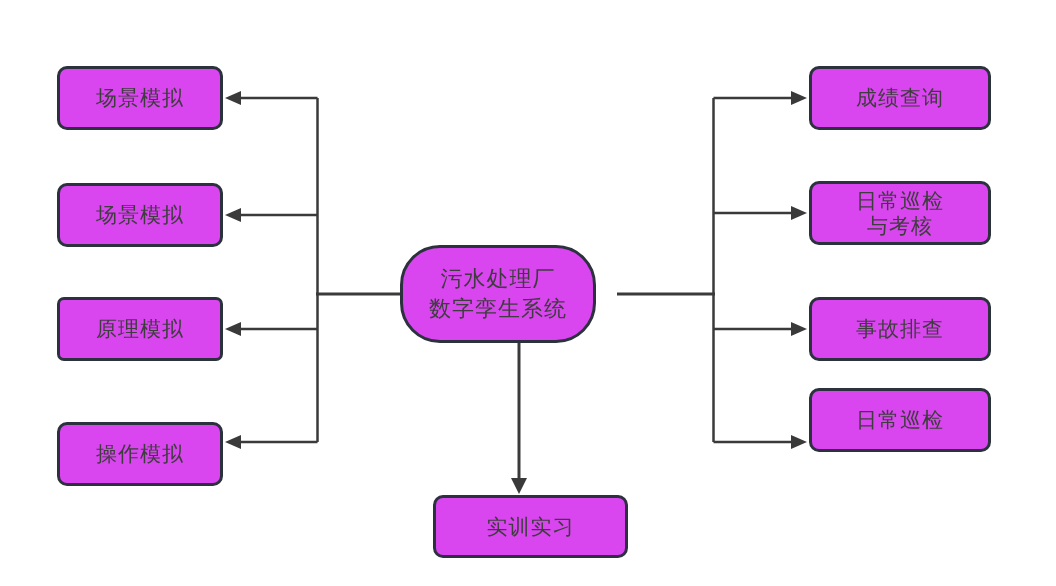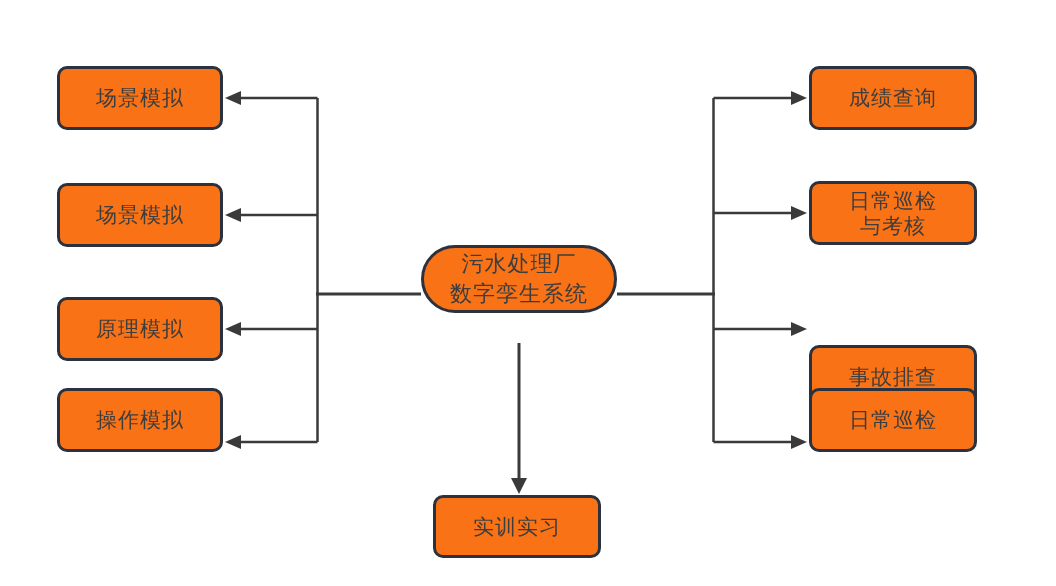--- a/index.html
+++ b/index.html
@@ -18,59 +18,59 @@
   #connector-layer {
     position: absolute;
     left: 0; top: 0;
     width: 1056px; height: 586px;
   }
   .node {
     position: absolute;
     box-sizing: border-box;
     border: 3px solid #2b313d;
     border-radius: 10px;
-    background: #f97316;
+    background: #d946ef;
     display: flex;
     flex-direction: column;
     align-items: center;
     justify-content: center;
     color: #3d3d3d;
     font-size: 21px;
     line-height: 26px;
     text-align: center;
     letter-spacing: 1px;
   }
   .node.side {
     width: 166px;
     height: 64px;
   }
   .node.left-col  { left: 57px; }
-  .node.right-col { left: 809px; width: 168px; }
+  .node.right-col { left: 809px; width: 182px; }
   .node.center-node {
-    left: 421px;
+    left: 400px;
     top: 245px;
     width: 196px;
-    height: 68px;
+    height: 98px;
     border-radius: 40px;
     font-size: 22px;
     line-height: 30px;
   }
   .node.bottom-node {
     left: 433px;
     top: 495px;
-    width: 168px;
+    width: 195px;
     height: 63px;
   }
   .pos-l1 { top: 66px; }
   .pos-l2 { top: 183px; }
-  .pos-l3 { top: 297px; }
-  .pos-l4 { top: 388px; }
+  .pos-l3 { top: 297px; border-radius: 7px; }
+  .pos-l4 { top: 422px; }
   .pos-r1 { top: 66px; }
   .pos-r2 { top: 181px; line-height: 25px; }
-  .pos-r3 { top: 297px; margin-top: 48px; }
+  .pos-r3 { top: 297px; }
   .pos-r4 { top: 388px; }
   .conn {
     stroke: #3a3a3a;
     fill: none;
   }
   .conn.thin  { stroke-width: 2.5px; }
   .conn.thick { stroke-width: 3px; }
   .arrowhead {
     fill: #3a3a3a;
     stroke: none;

